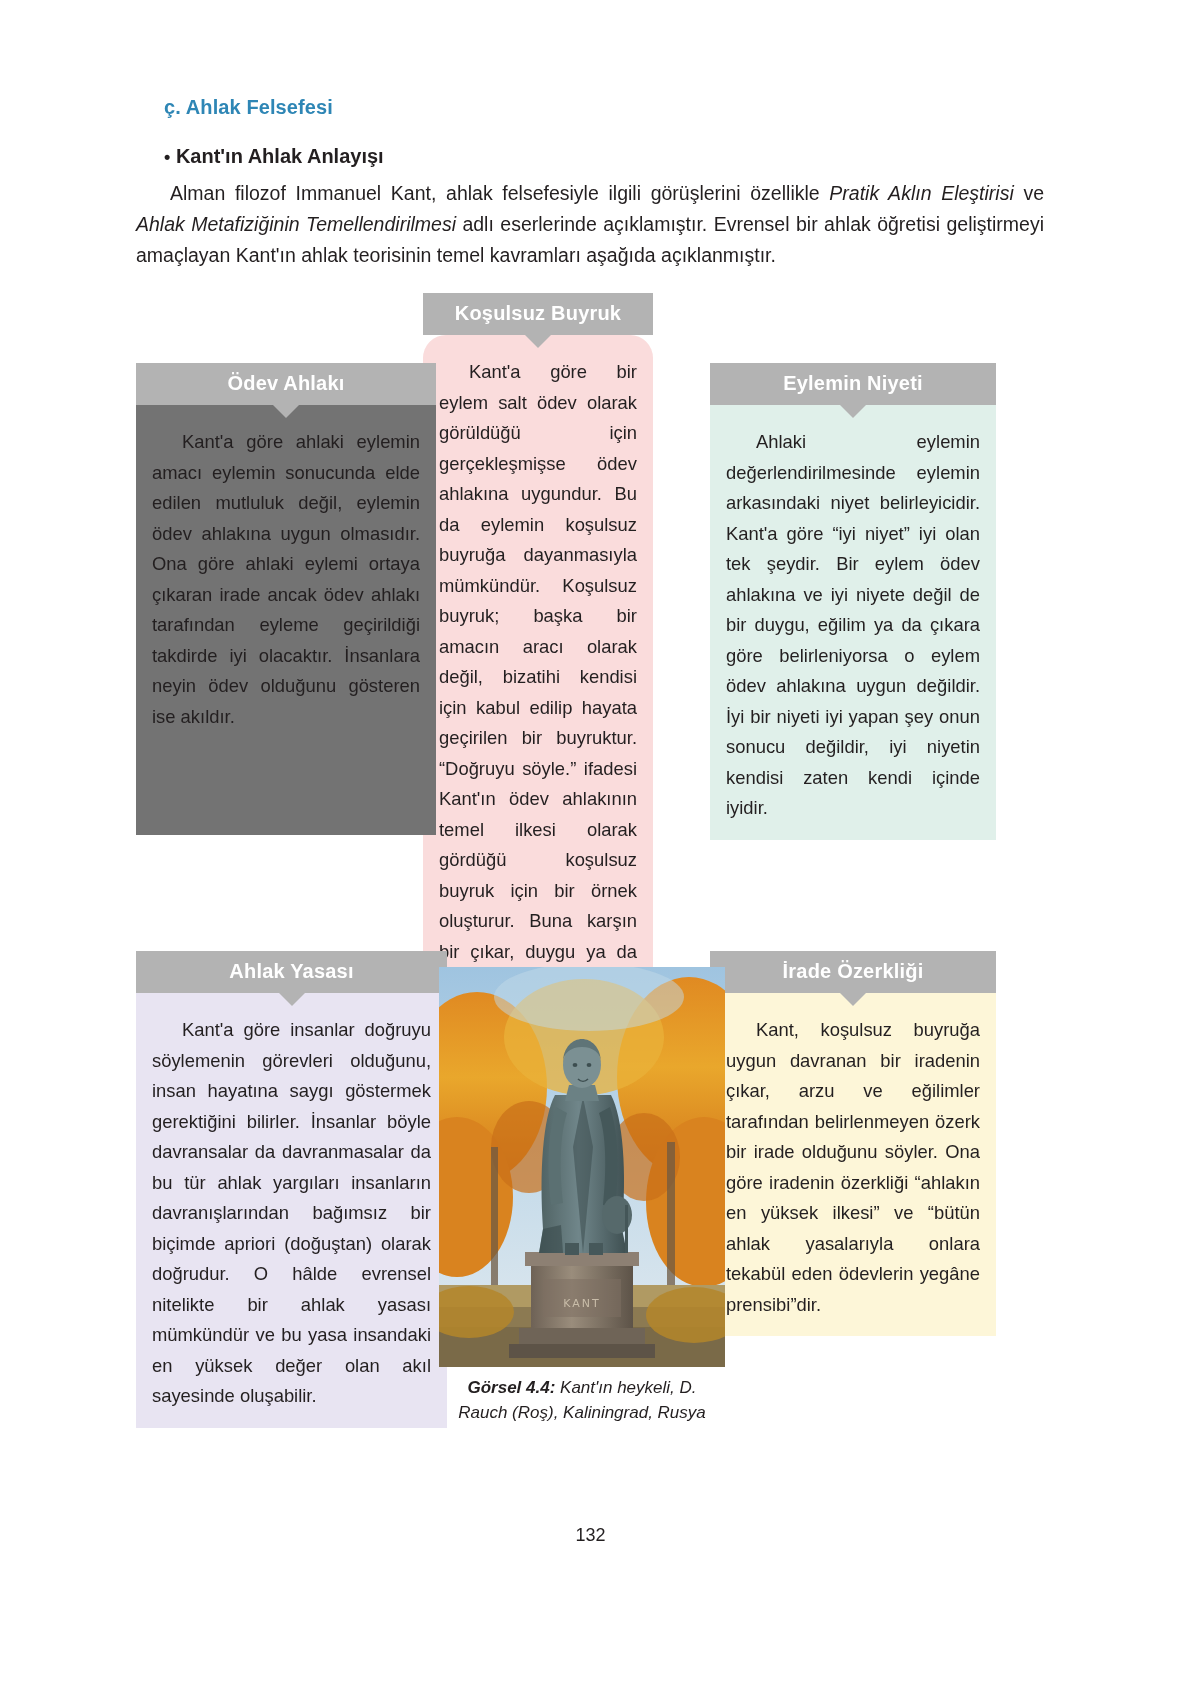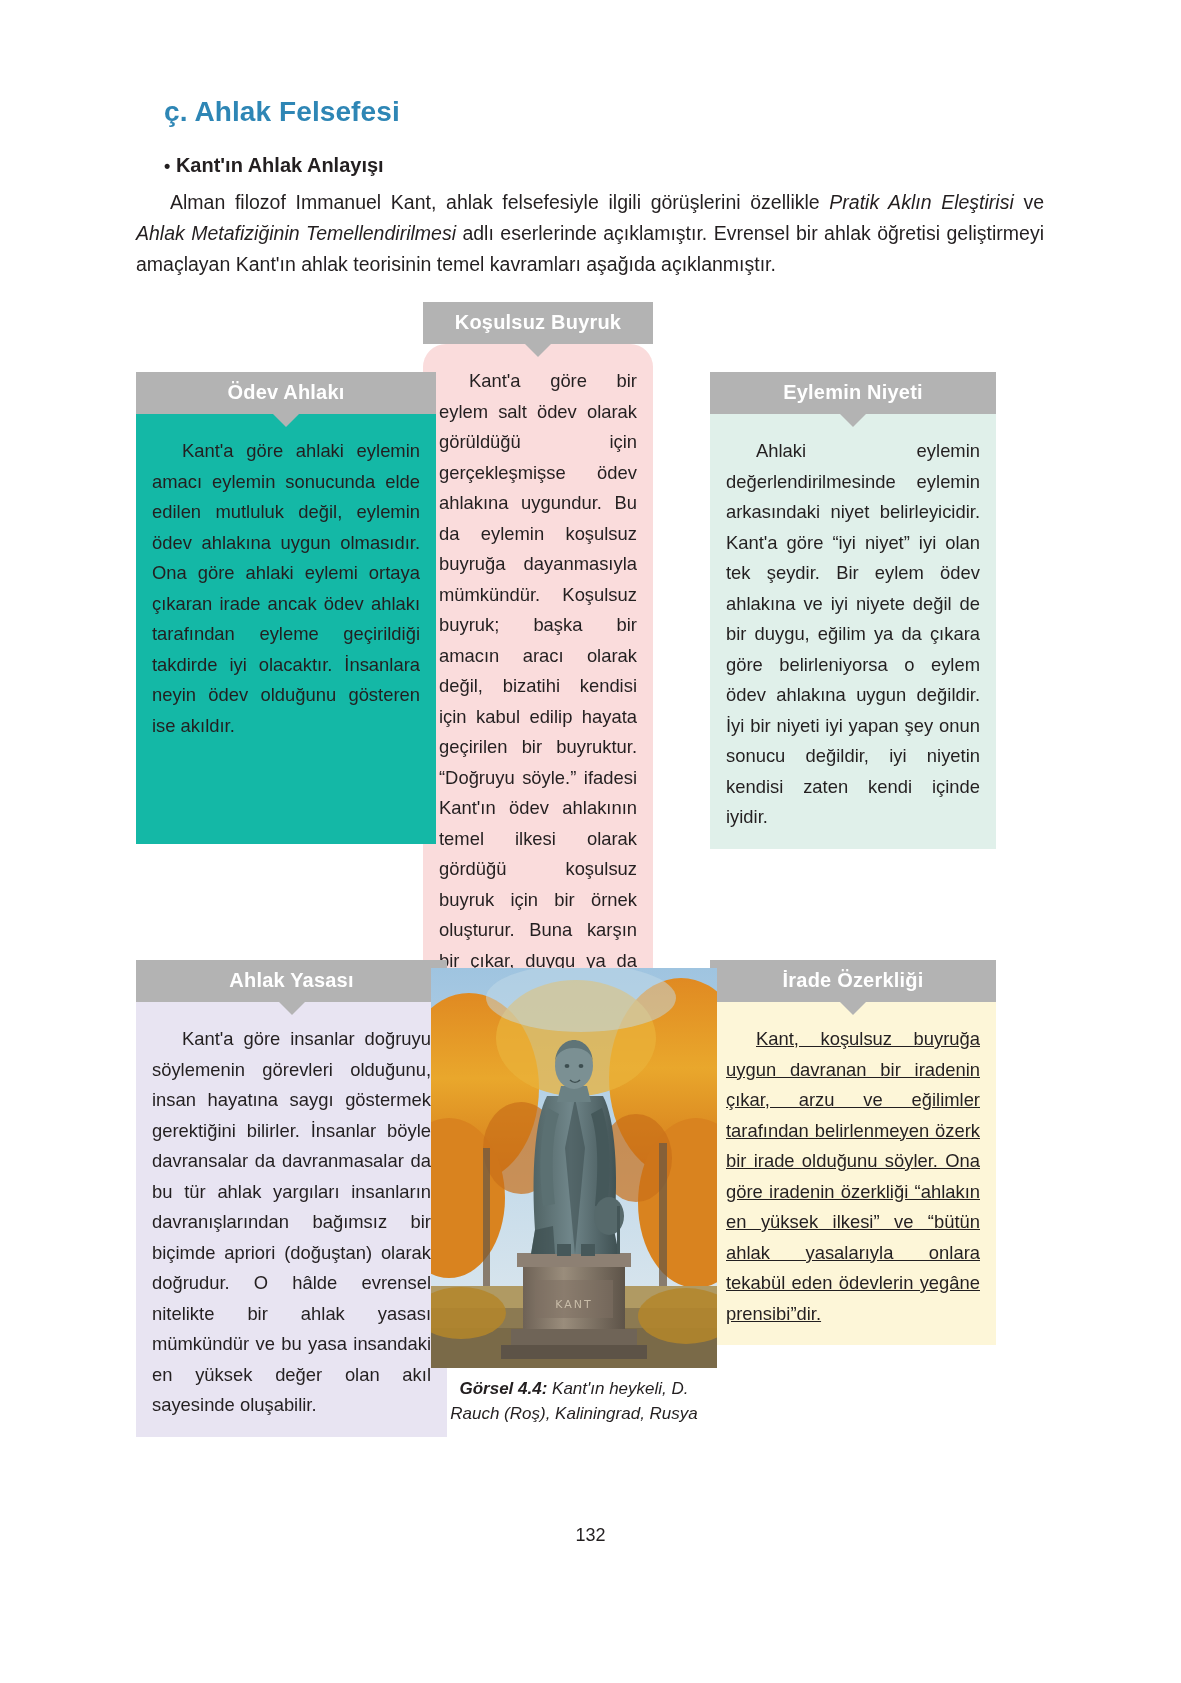--- a/index.html
+++ b/index.html
@@ -22,21 +22,21 @@
     height: 1683px;
   }
   .content {
     position: absolute;
     left: 136px;
     top: 96px;
     width: 908px;
   }
 
   h2.section-title {
-    font-size: 28px;
+    font-size: 20px;
     font-weight: bold;
     color: #2e86b5;
     margin: 0 0 14px 28px;
     letter-spacing: 0.1px;
   }
 
   p.body-text {
     font-size: 19.5px;
     line-height: 31px;
     text-align: justify;
@@ -89,33 +89,33 @@
     font-size: 18.4px;
     line-height: 30.5px;
     text-align: justify;
     padding: 22px 16px 16px 16px;
     box-sizing: border-box;
   }
   .card-body p { margin: 0; text-indent: 30px; }
 
   
   #card-odev { left: 0px; top: 70px; width: 300px; }
-  #card-odev .card-body { background: #14b8a6; min-height: 430px; }
+  #card-odev .card-body { background: #737373; min-height: 430px; }
 
   #card-kosulsuz { left: 287px; top: 0px; width: 230px; }
   #card-kosulsuz .card-body { background: #fadcdc; min-height: 540px; border-radius: 23px; }
 
   #card-eylem { left: 574px; top: 70px; width: 286px; }
   #card-eylem .card-body { background: #e0f0ea; min-height: 430px; }
 
   #card-ahlak { left: 0px; top: 658px; width: 311px; }
   #card-ahlak .card-body { background: #e8e4f2; min-height: 418px; }
 
   #card-irade { left: 574px; top: 658px; width: 286px; }
-  #card-irade .card-body { background: #fdf6d8; min-height: 330px; text-decoration: underline; }
+  #card-irade .card-body { background: #fdf6d8; min-height: 330px; }
 
   
   .figure {
     position: absolute;
     left: 287px;
     top: 658px;
     width: 286px;
   }
   .figure-img {
     width: 286px;
@@ -188,21 +188,21 @@
         </div>
       </div>
 
       <div class="card" id="card-irade">
         <div class="card-head">İrade Özerkliği</div>
         <div class="card-body">
           <p>Kant, koşulsuz buyruğa uygun davranan bir iradenin çıkar, arzu ve eğilimler tarafından belirlenmeyen özerk bir irade olduğunu söyler. Ona göre iradenin özerkliği “ahlakın en yüksek ilkesi” ve “bütün ahlak yasalarıyla onlara tekabül eden ödevlerin yegâne prensibi”dir.</p>
         </div>
       </div>
 
-      <figure class="figure" style="margin:8px;">
+      <figure class="figure" style="margin:16px;">
         <svg class="figure-img" viewBox="0 0 286 400" preserveAspectRatio="none" role="img">
           <defs>
             <linearGradient id="skyg" x1="0" y1="0" x2="0" y2="1">
               <stop offset="0%" stop-color="#9fc4e0"></stop>
               <stop offset="55%" stop-color="#c7dcea"></stop>
               <stop offset="100%" stop-color="#e2eaef"></stop>
             </linearGradient>
             <linearGradient id="folig" x1="0" y1="0" x2="0" y2="1">
               <stop offset="0%" stop-color="#e08a22"></stop>
               <stop offset="45%" stop-color="#e9a72c"></stop>

